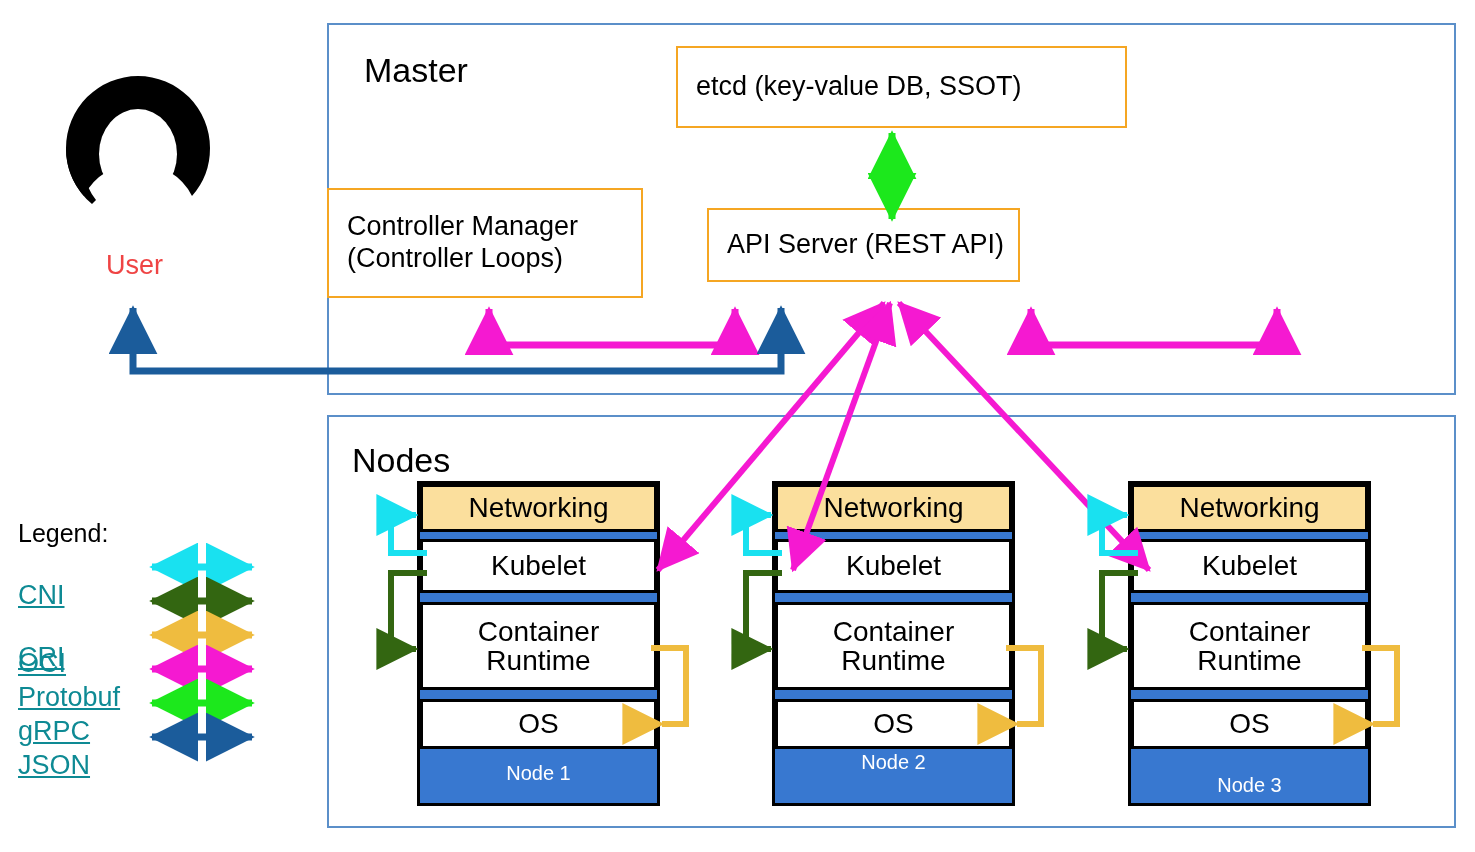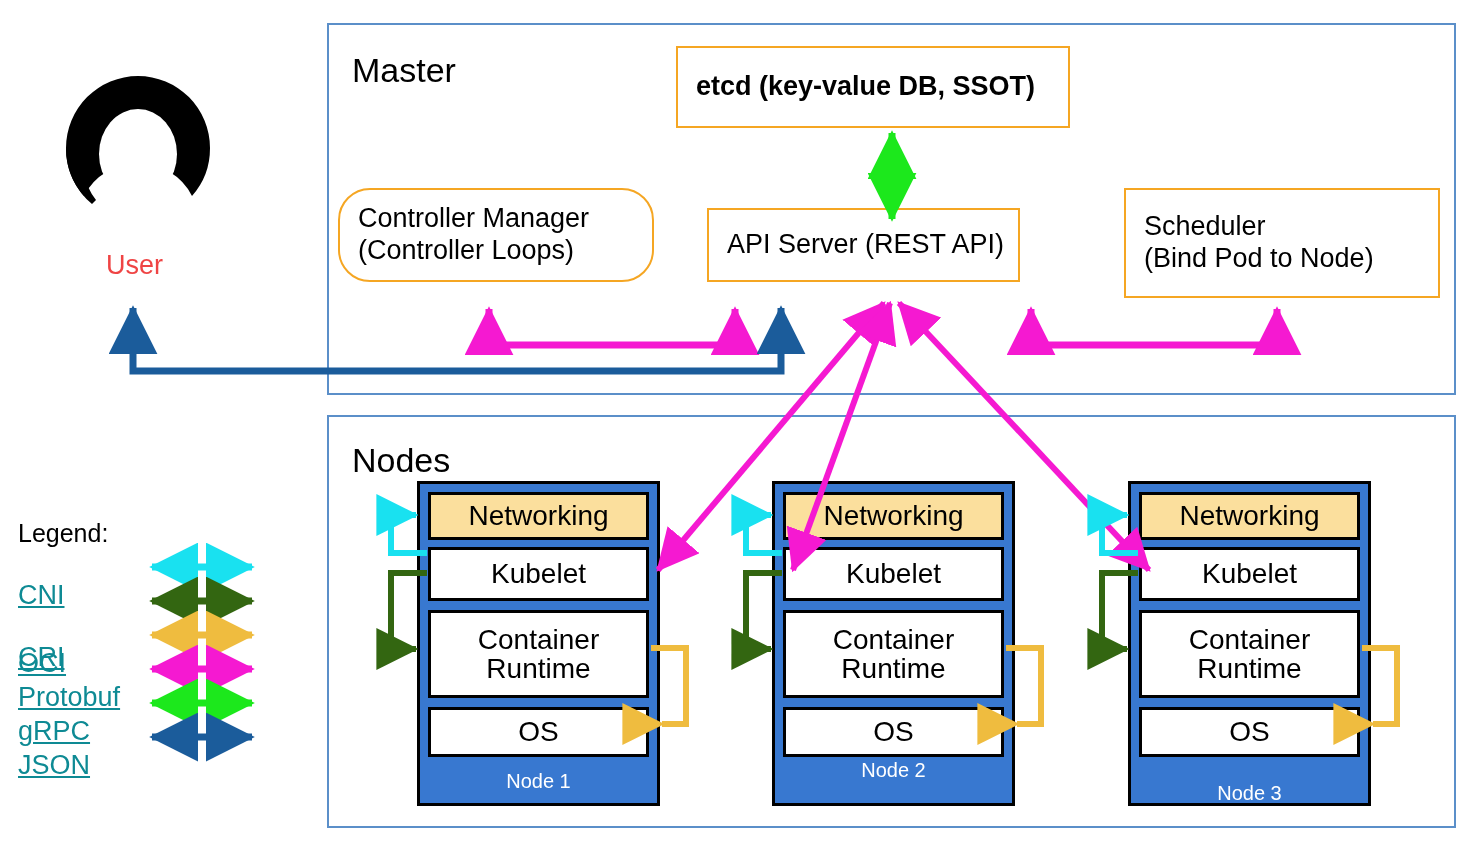--- a/index.html
+++ b/index.html
@@ -52,21 +52,20 @@
     text-align: left;
   }
   .master-box.center .mtext { text-align: left; }
 
   
   .node-box {
     position: absolute;
     background: #3878D0;
     border: 3px solid #000000;
     box-sizing: border-box;
-    padding: 8px;
   }
   .node-layer {
     background: #ffffff;
     border: 3px solid #000000;
     box-sizing: border-box;
     display: flex;
     align-items: center;
     justify-content: center;
     text-align: center;
     color: #000000;
@@ -131,39 +130,35 @@
              A58 58 0 0 0 76 92
              A58 58 0 0 0 22 124
              A72 72 0 0 1 4 76
              A72 72 0 0 1 76 4 Z" fill="#000000"></path>
     <ellipse cx="76" cy="82" rx="39" ry="45" fill="#ffffff"></ellipse>
     <path d="M4 76 A72 72 0 0 0 30 132 L34 128 A58 58 0 0 1 22 100 Z" fill="#000000"></path>
   </svg>
   <div class="user-label" style="left:106px; top:252px;">User</div>
 
   <div class="group-box abs" style="left:327px; top:23px; width:1129px; height:372px;"></div>
-  <div class="group-title" style="left:352px; top:53px;text-align:right;">Master</div>
-
-  <div class="master-box" style="left:676px; top:46px; width:394px; height:82px;font-weight:bold;">
+  <div class="group-title" style="left:364px; top:53px;text-align:right;">Master</div>
+
+  <div class="master-box" style="left:676px; top:46px; width:451px; height:82px;">
     <span class="mtext">etcd (key-value DB, SSOT)</span>
   </div>
 
-  <div class="master-box" style="left:338px; top:188px; width:316px; height:94px;border-radius:32px;">
+  <div class="master-box" style="left:327px; top:188px; width:316px; height:110px;">
     <span class="mtext">Controller Manager
 (Controller Loops)</span>
   </div>
 
   <div class="master-box center" style="left:707px; top:208px; width:313px; height:74px;">
     <span class="mtext">API Server (REST API)</span>
   </div>
 
-  <div class="master-box" style="left:1124px; top:188px; width:316px; height:110px;">
-    <span class="mtext">Scheduler
-(Bind Pod to Node)</span>
-  </div>
 
   <div class="group-box abs" style="left:327px; top:415px; width:1129px; height:413px;"></div>
   <div class="group-title" style="left:352px; top:443px;">Nodes</div>
 
   <div class="node-box" style="left:417px; top:481px; width:243px; height:325px;">
     <div class="node-layer networking" style="height:48px; font-size:28px;">Networking</div>
     <div class="node-layer" style="height:54px; margin-top:7px; font-size:28px;">Kubelet</div>
     <div class="node-layer" style="height:88px; margin-top:9px; font-size:28px;">Container
 Runtime</div>
     <div class="node-layer" style="height:50px; margin-top:9px; font-size:28px;">OS</div>

